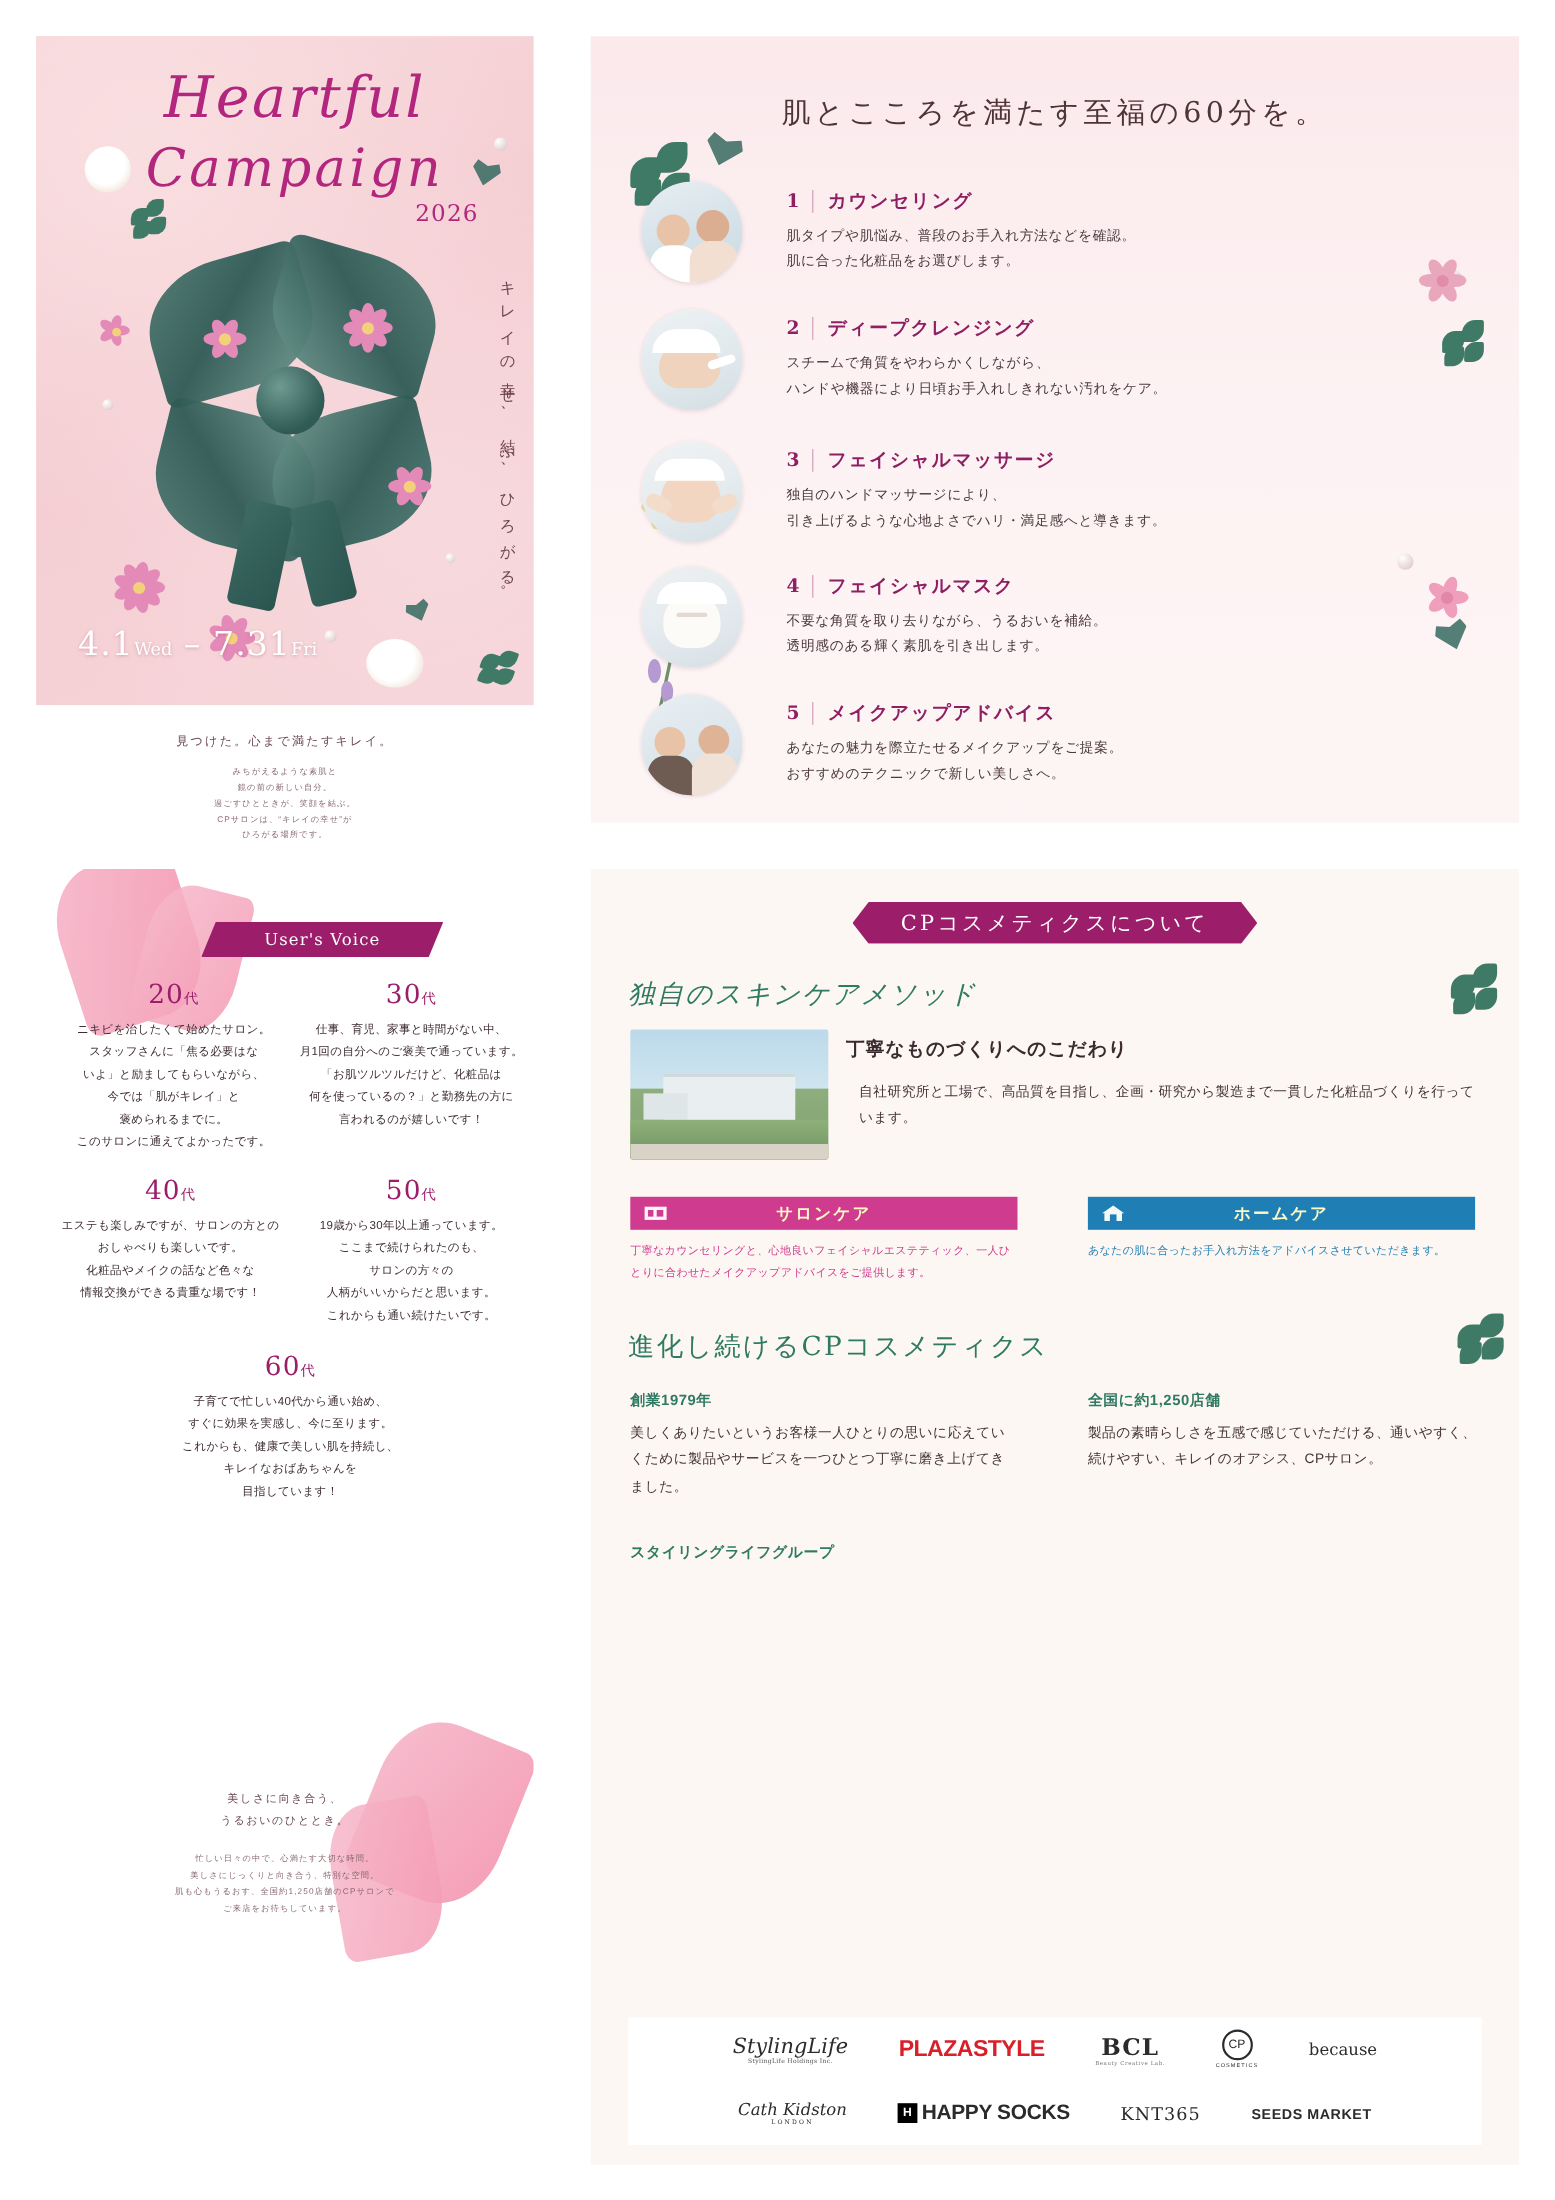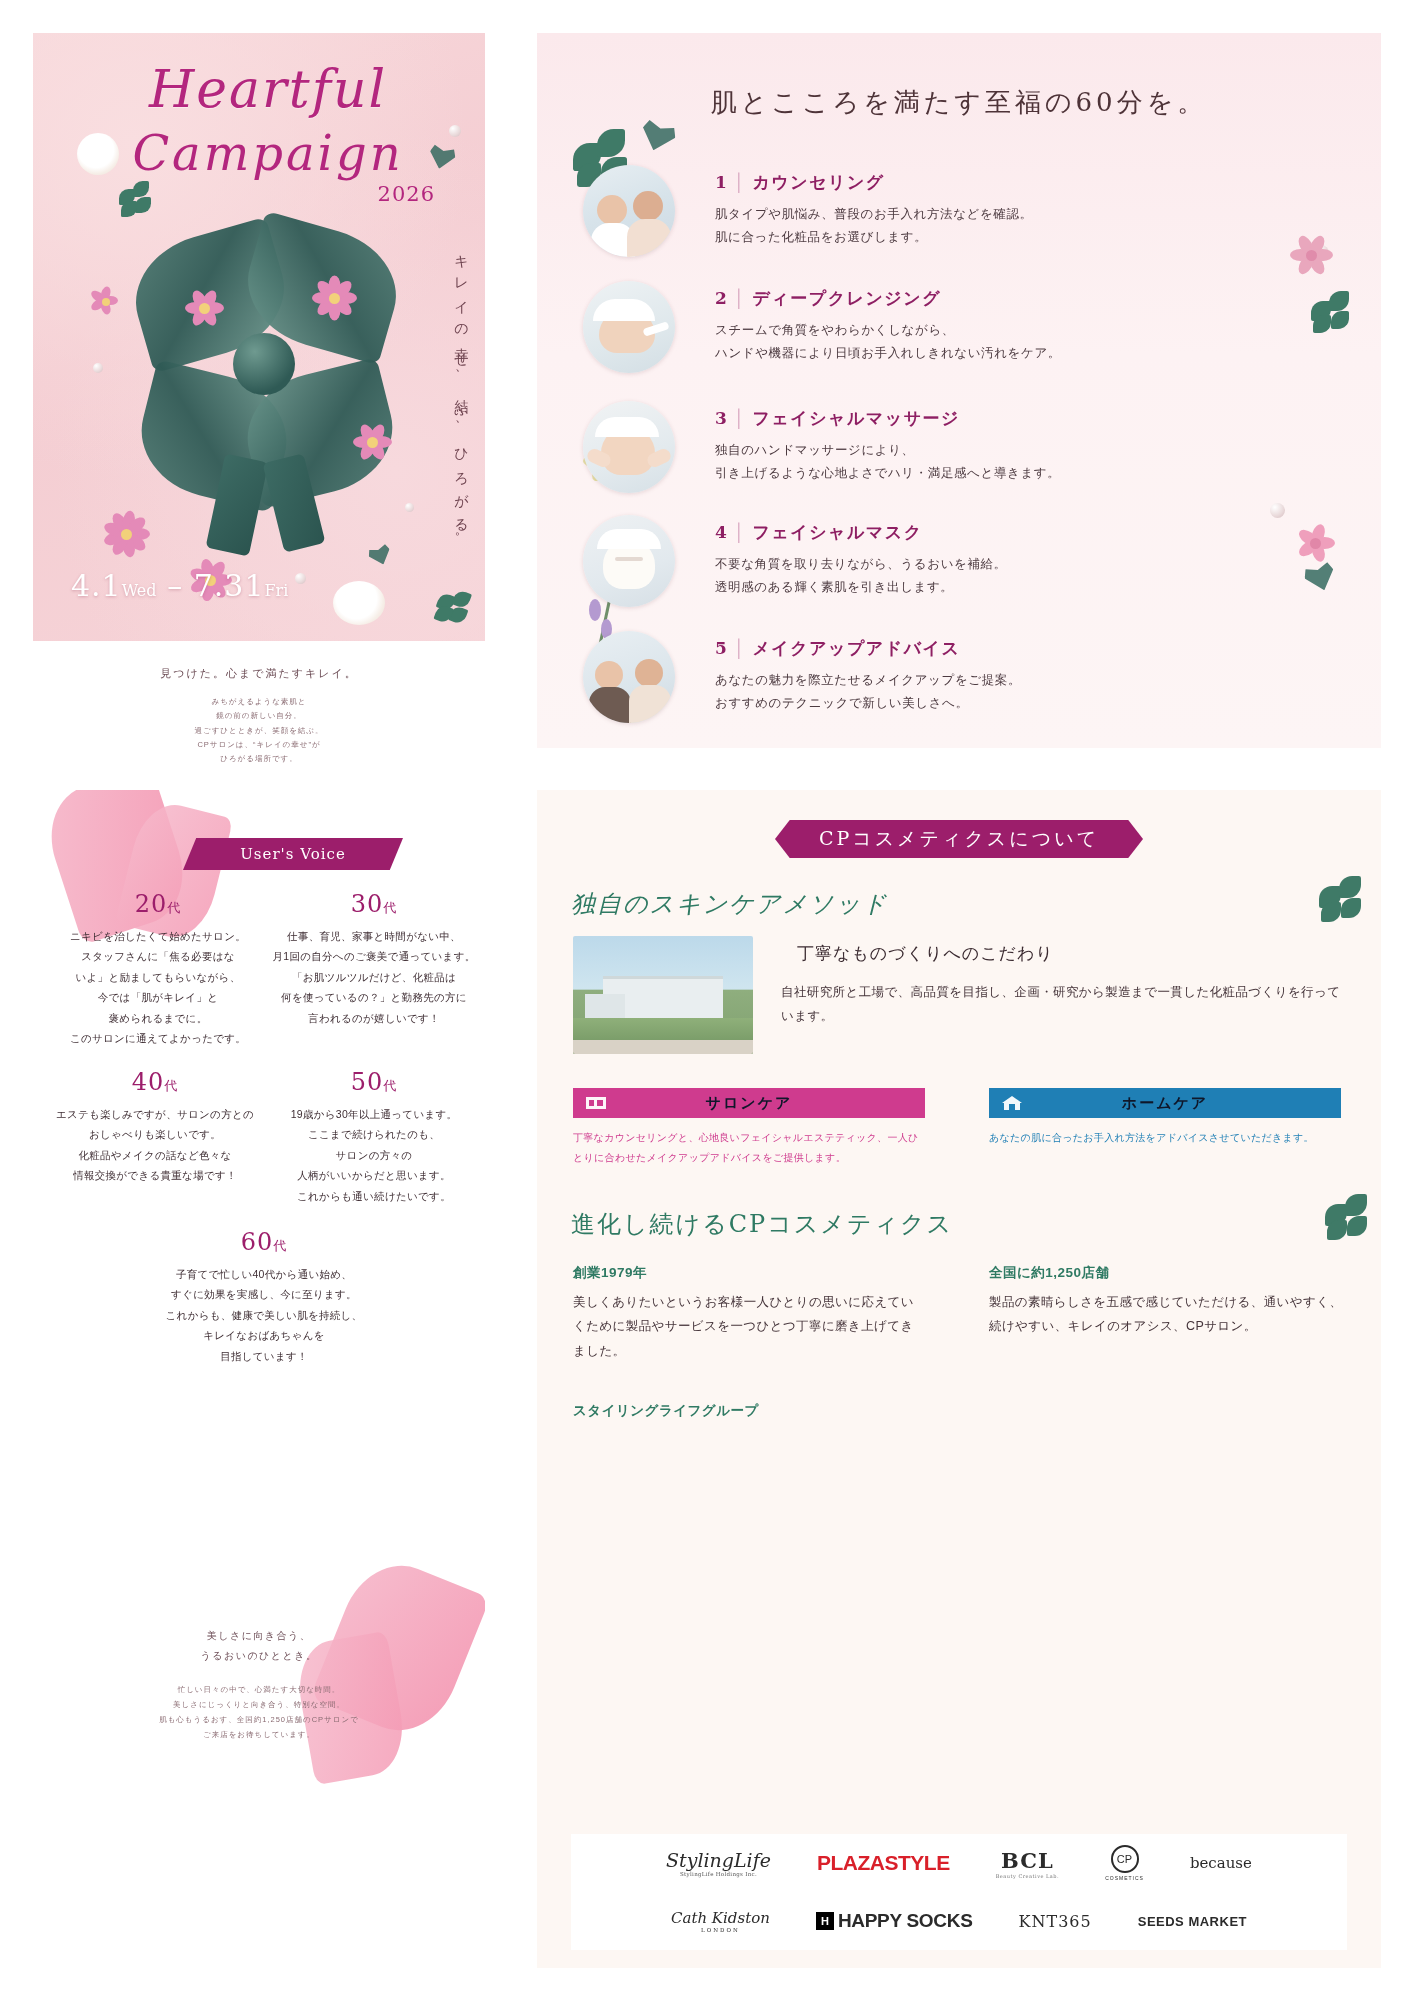--- a/index.html
+++ b/index.html
@@ -86,21 +86,21 @@
   .sec-head{position:absolute;left:34px;font-size:24px;color:#2f7a63;letter-spacing:2px;font-family:"DejaVu Serif",serif;}
   .photo-box{position:absolute;width:180px;height:118px;border-radius:2px;overflow:hidden;
       background:linear-gradient(180deg,#bcd9ea 0%,#cfe5ef 45%,#8fae7e 46%,#7fa06f 100%);}
   .photo-box .bld{position:absolute;left:30px;top:40px;width:120px;height:40px;background:#e9eef0;border-top:3px solid #cfd8da;}
   .photo-box .bld2{position:absolute;left:12px;top:58px;width:40px;height:24px;background:#dfe6e8;}
   .photo-box .grass{position:absolute;left:0;right:0;bottom:0;height:36px;background:linear-gradient(180deg,#8fb07a,#6f9260);}
   .photo-box .road{position:absolute;left:0;right:0;bottom:0;height:14px;background:#d9d2c6;}
   .about-sub{position:absolute;font-size:17px;color:#3a2a30;letter-spacing:1px;font-family:"DejaVu Serif",serif;}
   .about-tx{position:absolute;font-size:12.5px;line-height:1.95;color:#45343a;letter-spacing:.4px;}
   .care-card{position:absolute;width:352px;}
-  .care-hd{height:30px;display:flex;align-items:center;color:#0f172a;font-size:15px;letter-spacing:2px;font-weight:bold;}
+  .care-hd{height:30px;display:flex;align-items:center;color:#fef9c3;font-size:15px;letter-spacing:2px;font-weight:bold;}
   .care-hd .ic{width:46px;height:30px;display:flex;align-items:center;justify-content:center;}
   .care-body{margin-top:10px;font-size:10px;line-height:1.95;letter-spacing:.3px;}
   .lab{position:absolute;font-size:13.5px;font-weight:bold;letter-spacing:.5px;}
   .logos{position:absolute;left:34px;bottom:18px;width:776px;height:116px;background:#ffffff;}
   .logo-row{display:flex;align-items:center;justify-content:center;gap:46px;height:58px;}
   .logo-item{display:flex;flex-direction:column;align-items:center;justify-content:center;color:#2b2b2b;}
   .lg-styling{font-size:19px;font-style:italic;font-family:"DejaVu Serif",serif;}
   .lg-styling small{display:block;font-size:5.5px;font-style:normal;letter-spacing:.3px;color:#555;}
   .lg-plaza{font-size:21px;font-weight:bold;color:#d9202a;letter-spacing:-.5px;}
   .lg-bcl{font-size:21px;font-weight:bold;letter-spacing:1px;font-family:"DejaVu Serif",serif;}
@@ -470,21 +470,21 @@
     
   </div>
 
   <div class="photo-box" style="left:36px;top:146px;">
     <div class="bld"></div>
       <div class="bld2"></div>
       <div class="grass"></div>
       <div class="road"></div>
   </div>
 
-  <div class="about-sub" style="left:260px;top:152px;">丁寧なものづくりへのこだわり</div>
+  <div class="about-sub" style="left:232px;top:152px;font-weight:bold;">丁寧なものづくりへのこだわり</div>
   <div class="about-tx" style="left:244px;top:190px;width:566px;">自社研究所と工場で、高品質を目指し、企画・研究から製造まで一貫した化粧品づくりを行っています。</div>
 
   <div class="care-card" style="left:36px;top:298px;">
     <div class="care-hd" style="background:#cf3b8e">
       <div class="ic">
         <svg width="22" height="18" viewBox="0 0 22 18" aria-hidden="true">
           <rect x="1" y="3" width="20" height="12" fill="#ffffff" opacity="0.95"></rect>
           <rect x="4" y="6" width="5" height="6" fill="#cf3b8e"></rect>
           <rect x="12" y="6" width="6" height="6" fill="#cf3b8e"></rect>
         </svg>

